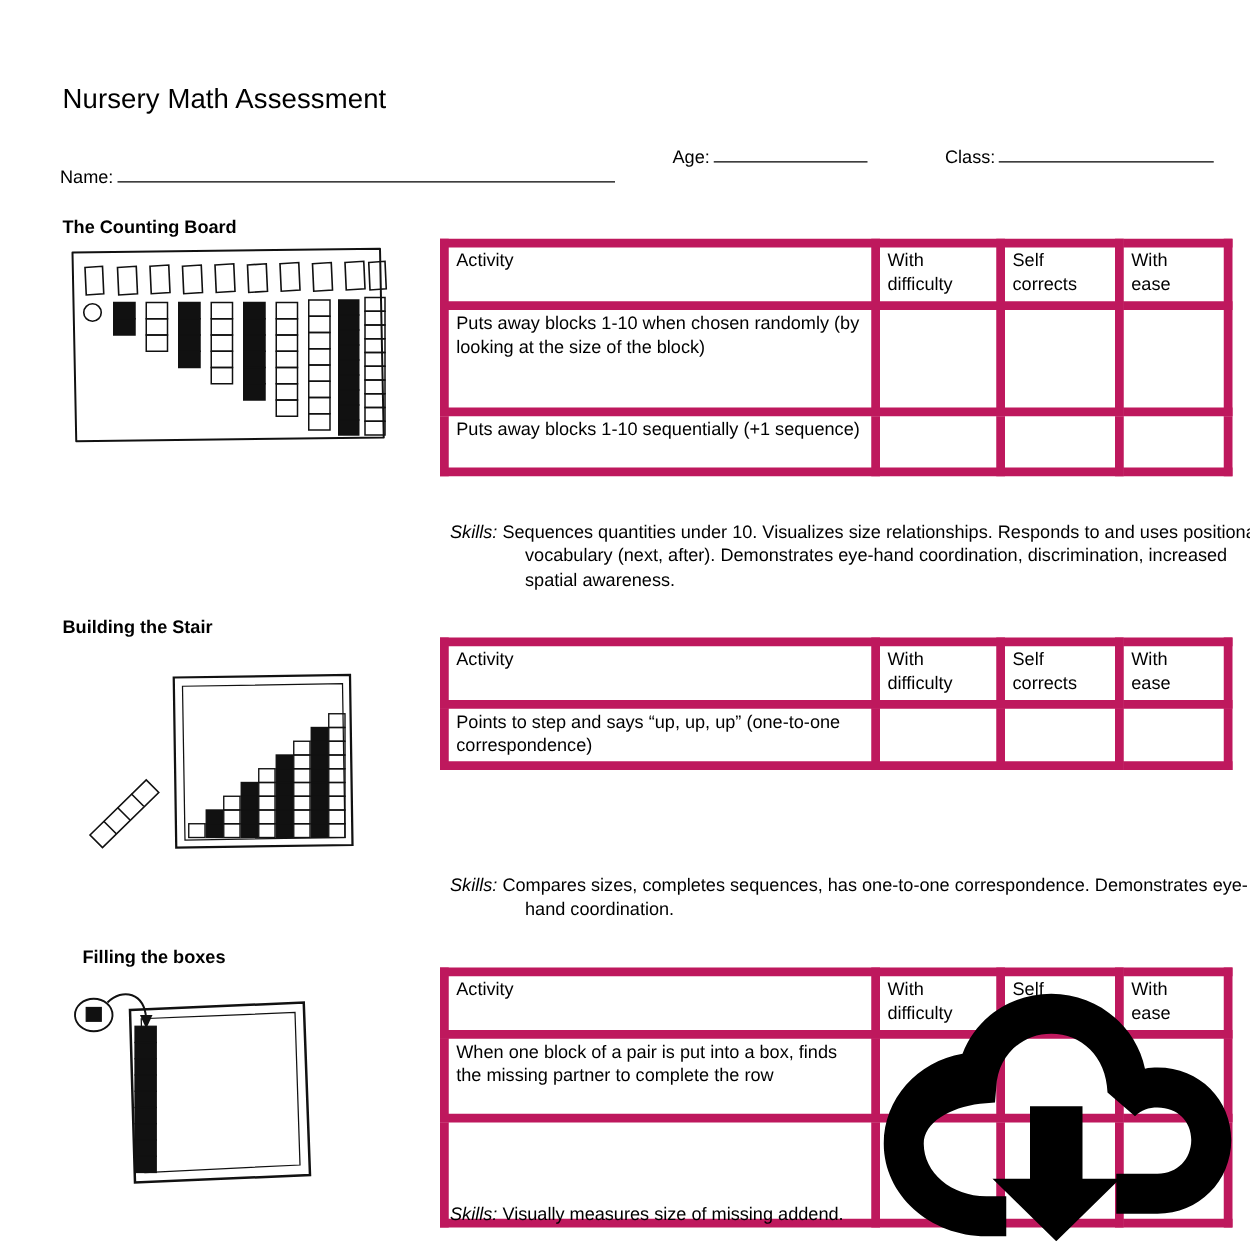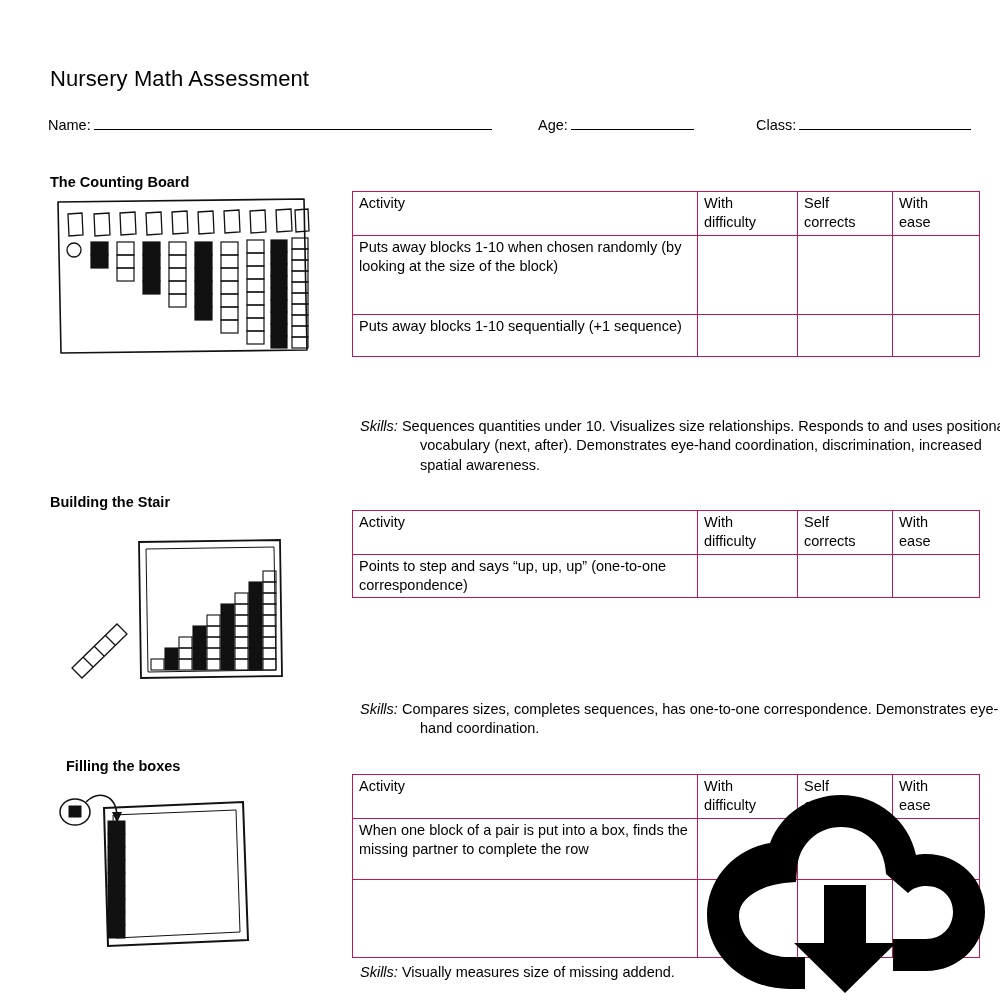--- a/index.html
+++ b/index.html
@@ -46,21 +46,21 @@
     align-items: baseline;
     font-size: 14.5px;
     white-space: nowrap;
   }
   .field .flabel { margin-right: 3px; }
   .field .fline {
     display: inline-block;
     border-bottom: 1.3px solid #000;
     height: 13px;
   }
-  .field-name { left: 0px; }
+  .field-name { left: 0px; margin-top: 16px; }
   .field-name .fline { width: 398px; }
   .field-age { left: 490px; }
   .field-age .fline { width: 123px; }
   .field-class { left: 708px; }
   .field-class .fline { width: 172px; }
 
   
   .section-heading {
     position: absolute;
     left: 50px;
@@ -70,21 +70,21 @@
   }
 
   
   .assess-table {
     position: absolute;
     border-collapse: collapse;
     table-layout: fixed;
     font-size: 14.5px;
   }
   .assess-table td {
-    border: 1px solid #be185d;
+    border: 7px solid #be185d;
     vertical-align: top;
     padding: 2px 4px 3px 6px;
     line-height: 1.28;
   }
   .col-activity { width: 345px; }
   .col-mark { width: 100px; }
   .col-mark-b { width: 95px; }
   .col-mark-c { width: 87px; }
   .hdr-cell { height: 38px; }
   .hdr-cell .hdr-two {

